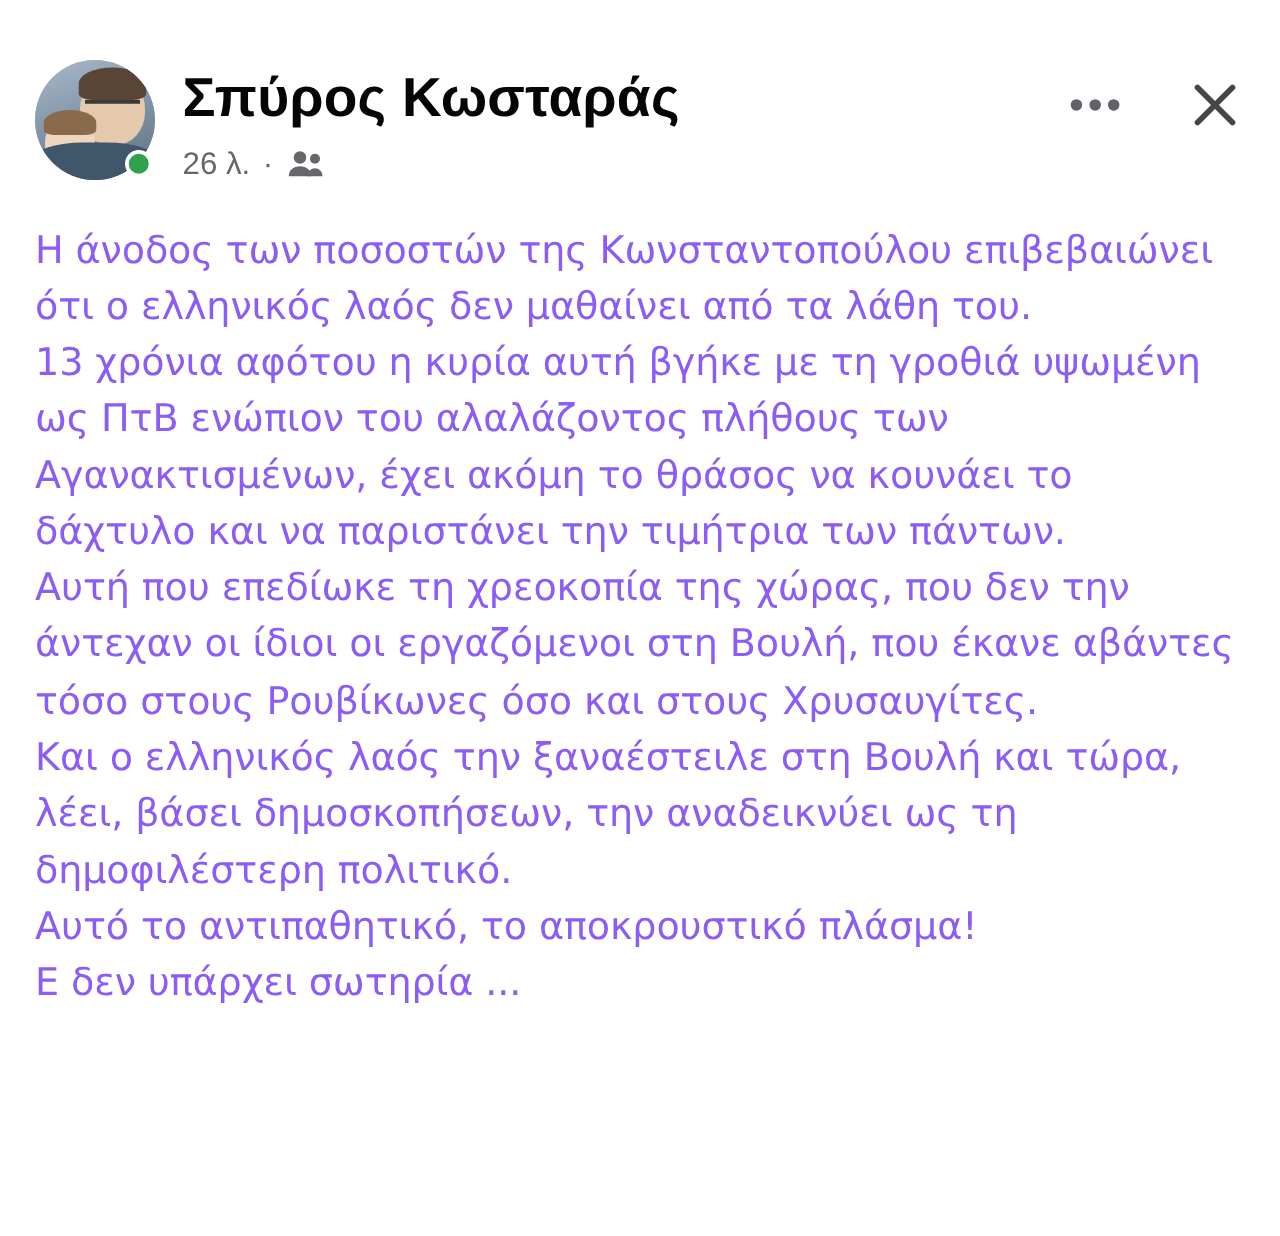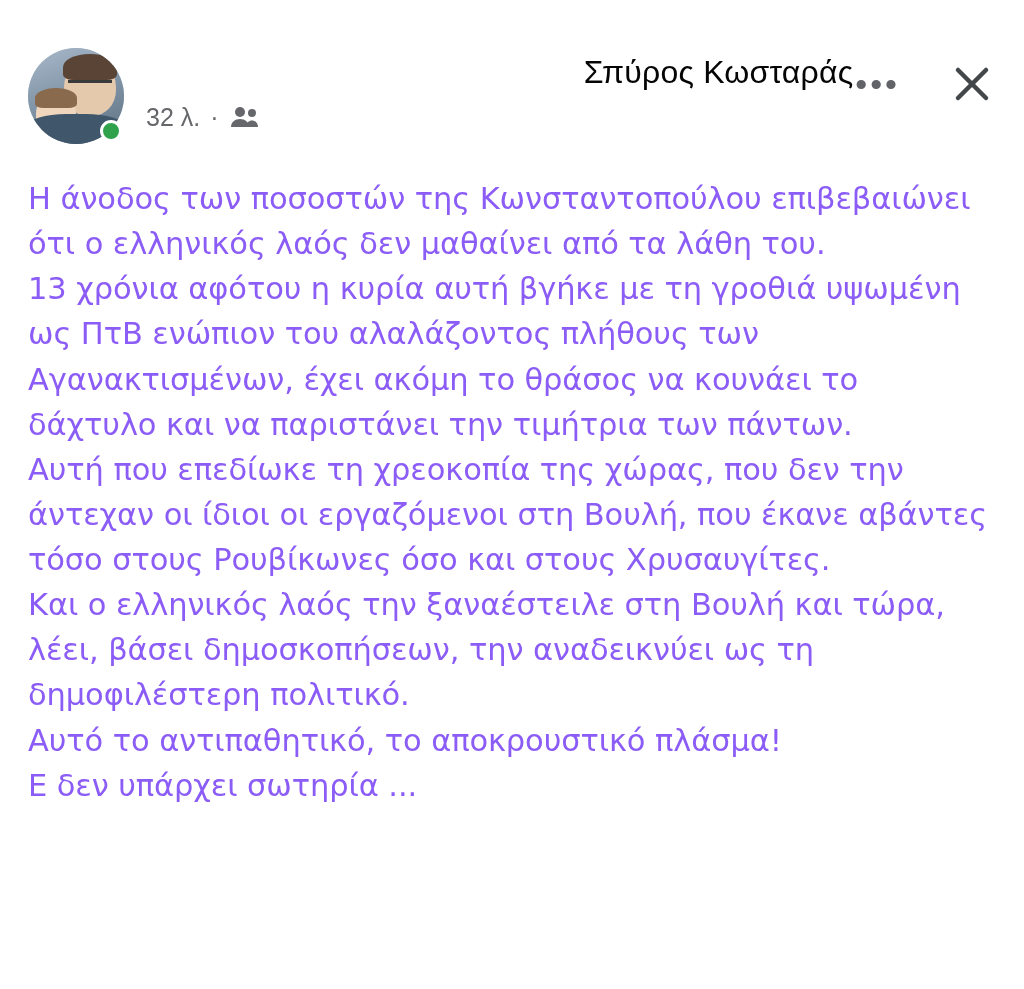--- a/index.html
+++ b/index.html
@@ -119,27 +119,26 @@
     box-sizing: border-box;
   }
 
   .header-text {
     margin-left: 22px;
     padding-top: 6px;
     flex: 1 1 auto;
     min-width: 0;
   }
   .author-name {
-    font-size: 32px;
-    font-weight: normal;
+    font-size: 44px;
+    font-weight: bold;
     color: #050505;
     letter-spacing: 0.2px;
     line-height: 1.15;
     white-space: nowrap;
-    text-align: right;
   }
   .meta-row {
     display: flex;
     align-items: center;
     margin-top: 12px;
     font-size: 25px;
     color: #65676b;
   }
   .meta-time { color: #65676b; }
   .meta-dot {
@@ -203,21 +202,21 @@
         <div class="face-b"></div>
         <div class="hair-b"></div>
         <div class="shoulder"></div>
       </div>
       <div class="online-dot"></div>
     </div>
 
     <div class="header-text">
       <div class="author-name">Σπύρος Κωσταράς</div>
       <div class="meta-row">
-        <span class="meta-time">32 λ.</span>
+        <span class="meta-time">26 λ.</span>
         <span class="meta-dot">·</span>
         <span class="friends-icon">
           <svg width="30" height="24" viewBox="0 0 30 24" aria-hidden="true">
             <circle cx="11" cy="7" r="5" fill="#65676b"></circle>
             <path d="M2 22c0-5 4-8 9-8s9 3 9 8z" fill="#65676b"></path>
             <circle cx="23" cy="8" r="4" fill="#65676b"></circle>
             <path d="M17 22c0-4 3-6.5 6-6.5s6 2.5 6 6.5z" fill="#65676b"></path>
           </svg>
         </span>
       </div>

